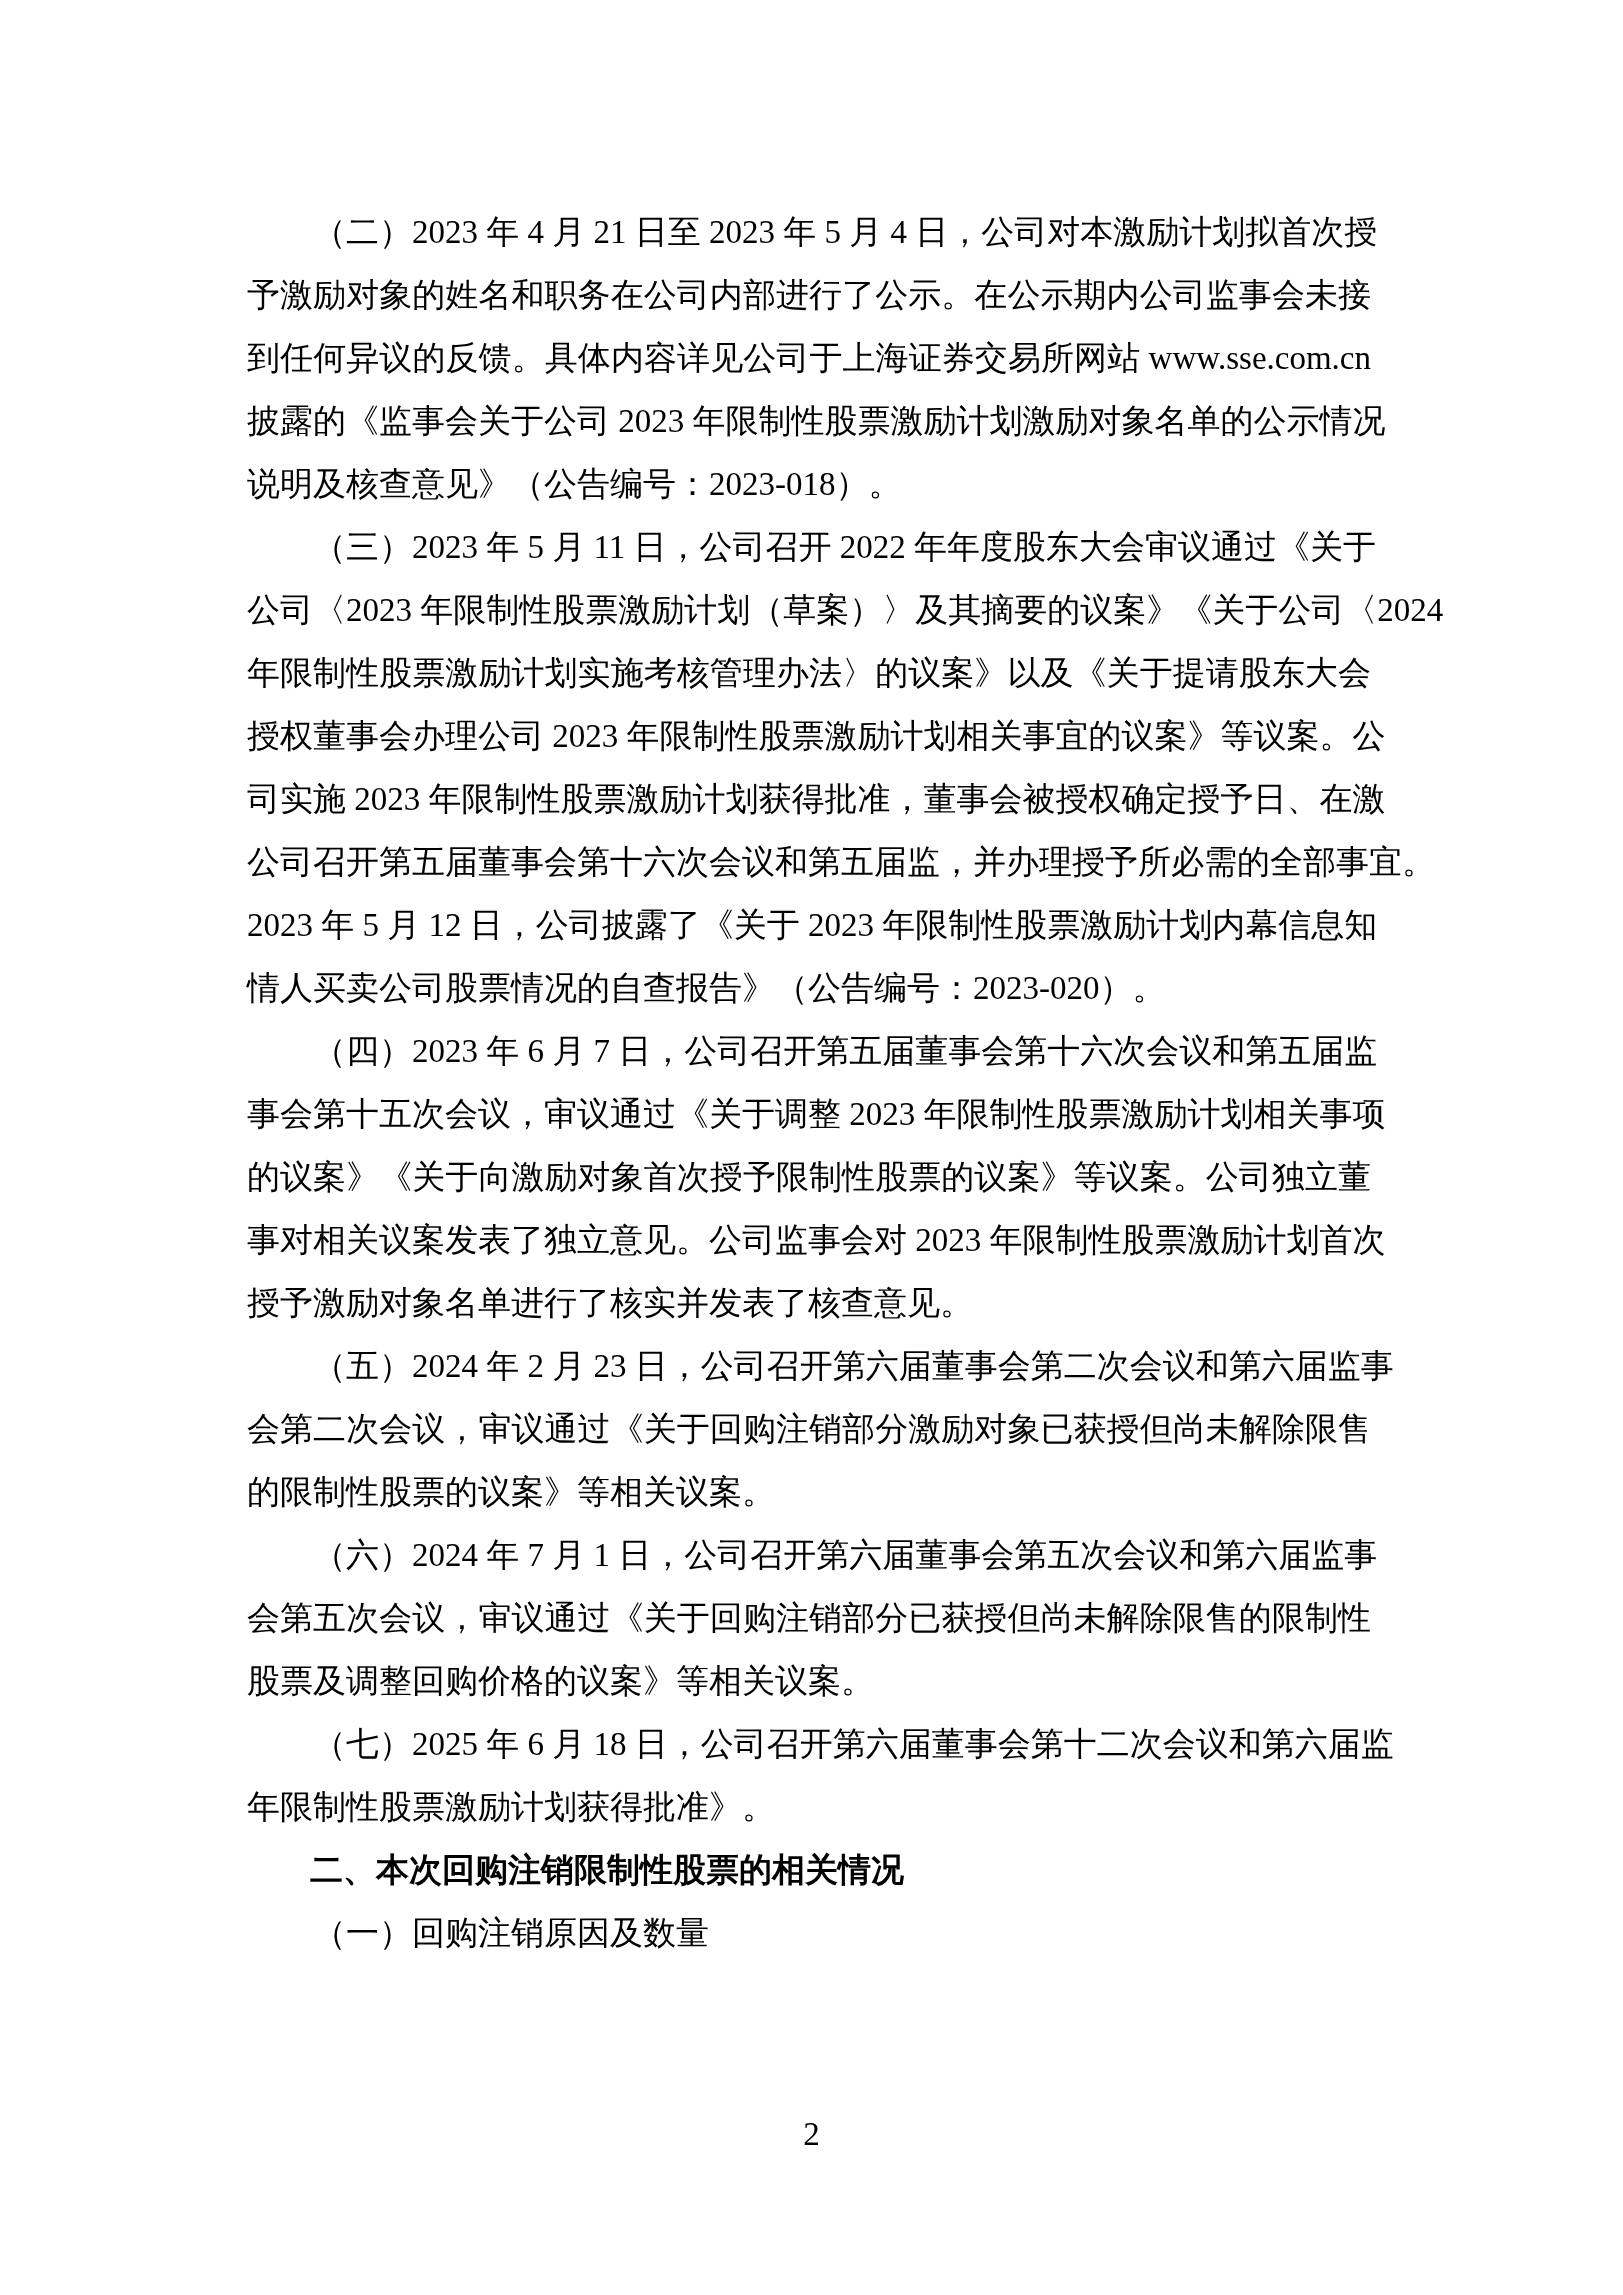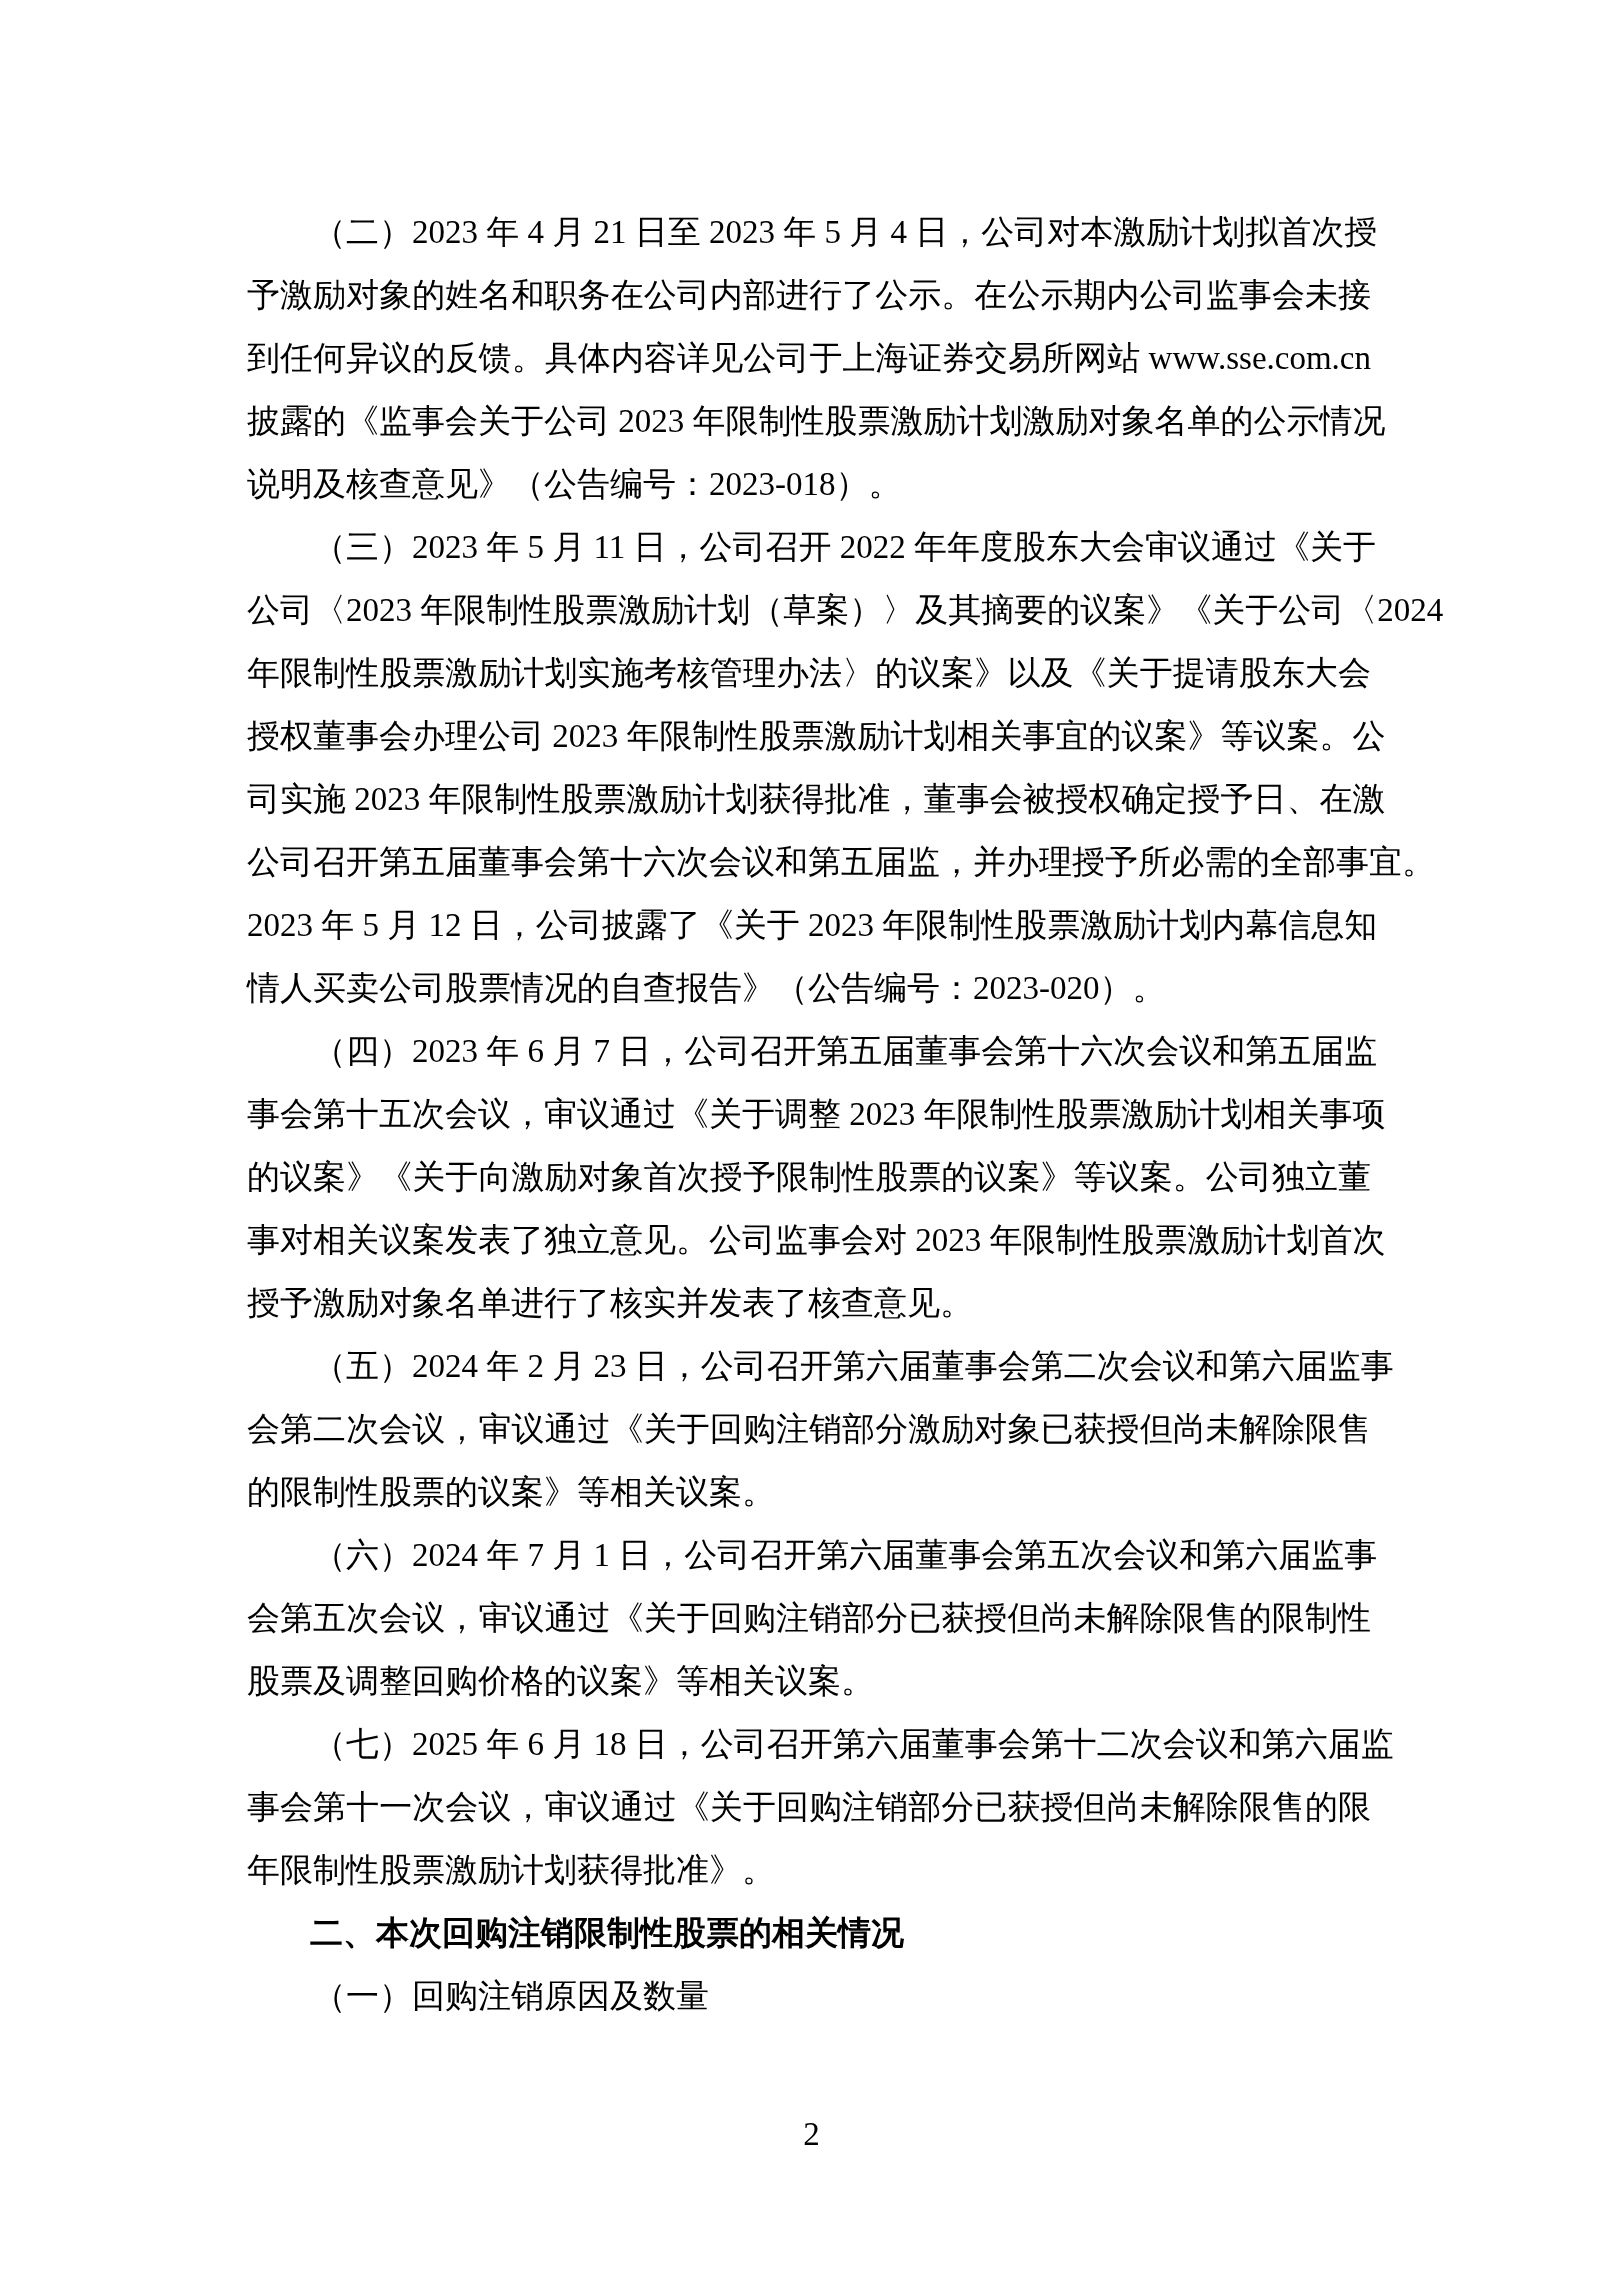--- a/index.html
+++ b/index.html
@@ -107,21 +107,20 @@
     </div>
 
     <div>
       <span class="line first">（六）2024 年 7 月 1 日，公司召开第六届董事会第五次会议和第六届监事</span>
       <span class="line">会第五次会议，审议通过《关于回购注销部分已获授但尚未解除限售的限制性</span>
       <span class="line last">股票及调整回购价格的议案》等相关议案。</span>
     </div>
 
     <div>
       <span class="line first">（七）2025 年 6 月 18 日，公司召开第六届董事会第十二次会议和第六届监</span>
-      <span class="line">事会第十一次会议，审议通过《关于回购注销部分已获授但尚未解除限售的限</span>
       <span class="line last">年限制性股票激励计划获得批准》。</span>
     </div>
 
     <h2 class="line heading" style="margin:0;">二、本次回购注销限制性股票的相关情况</h2>
     <span class="line subheading">（一）回购注销原因及数量</span>
 
   </div>
 
   <div class="page-number">2</div>
 </div>

